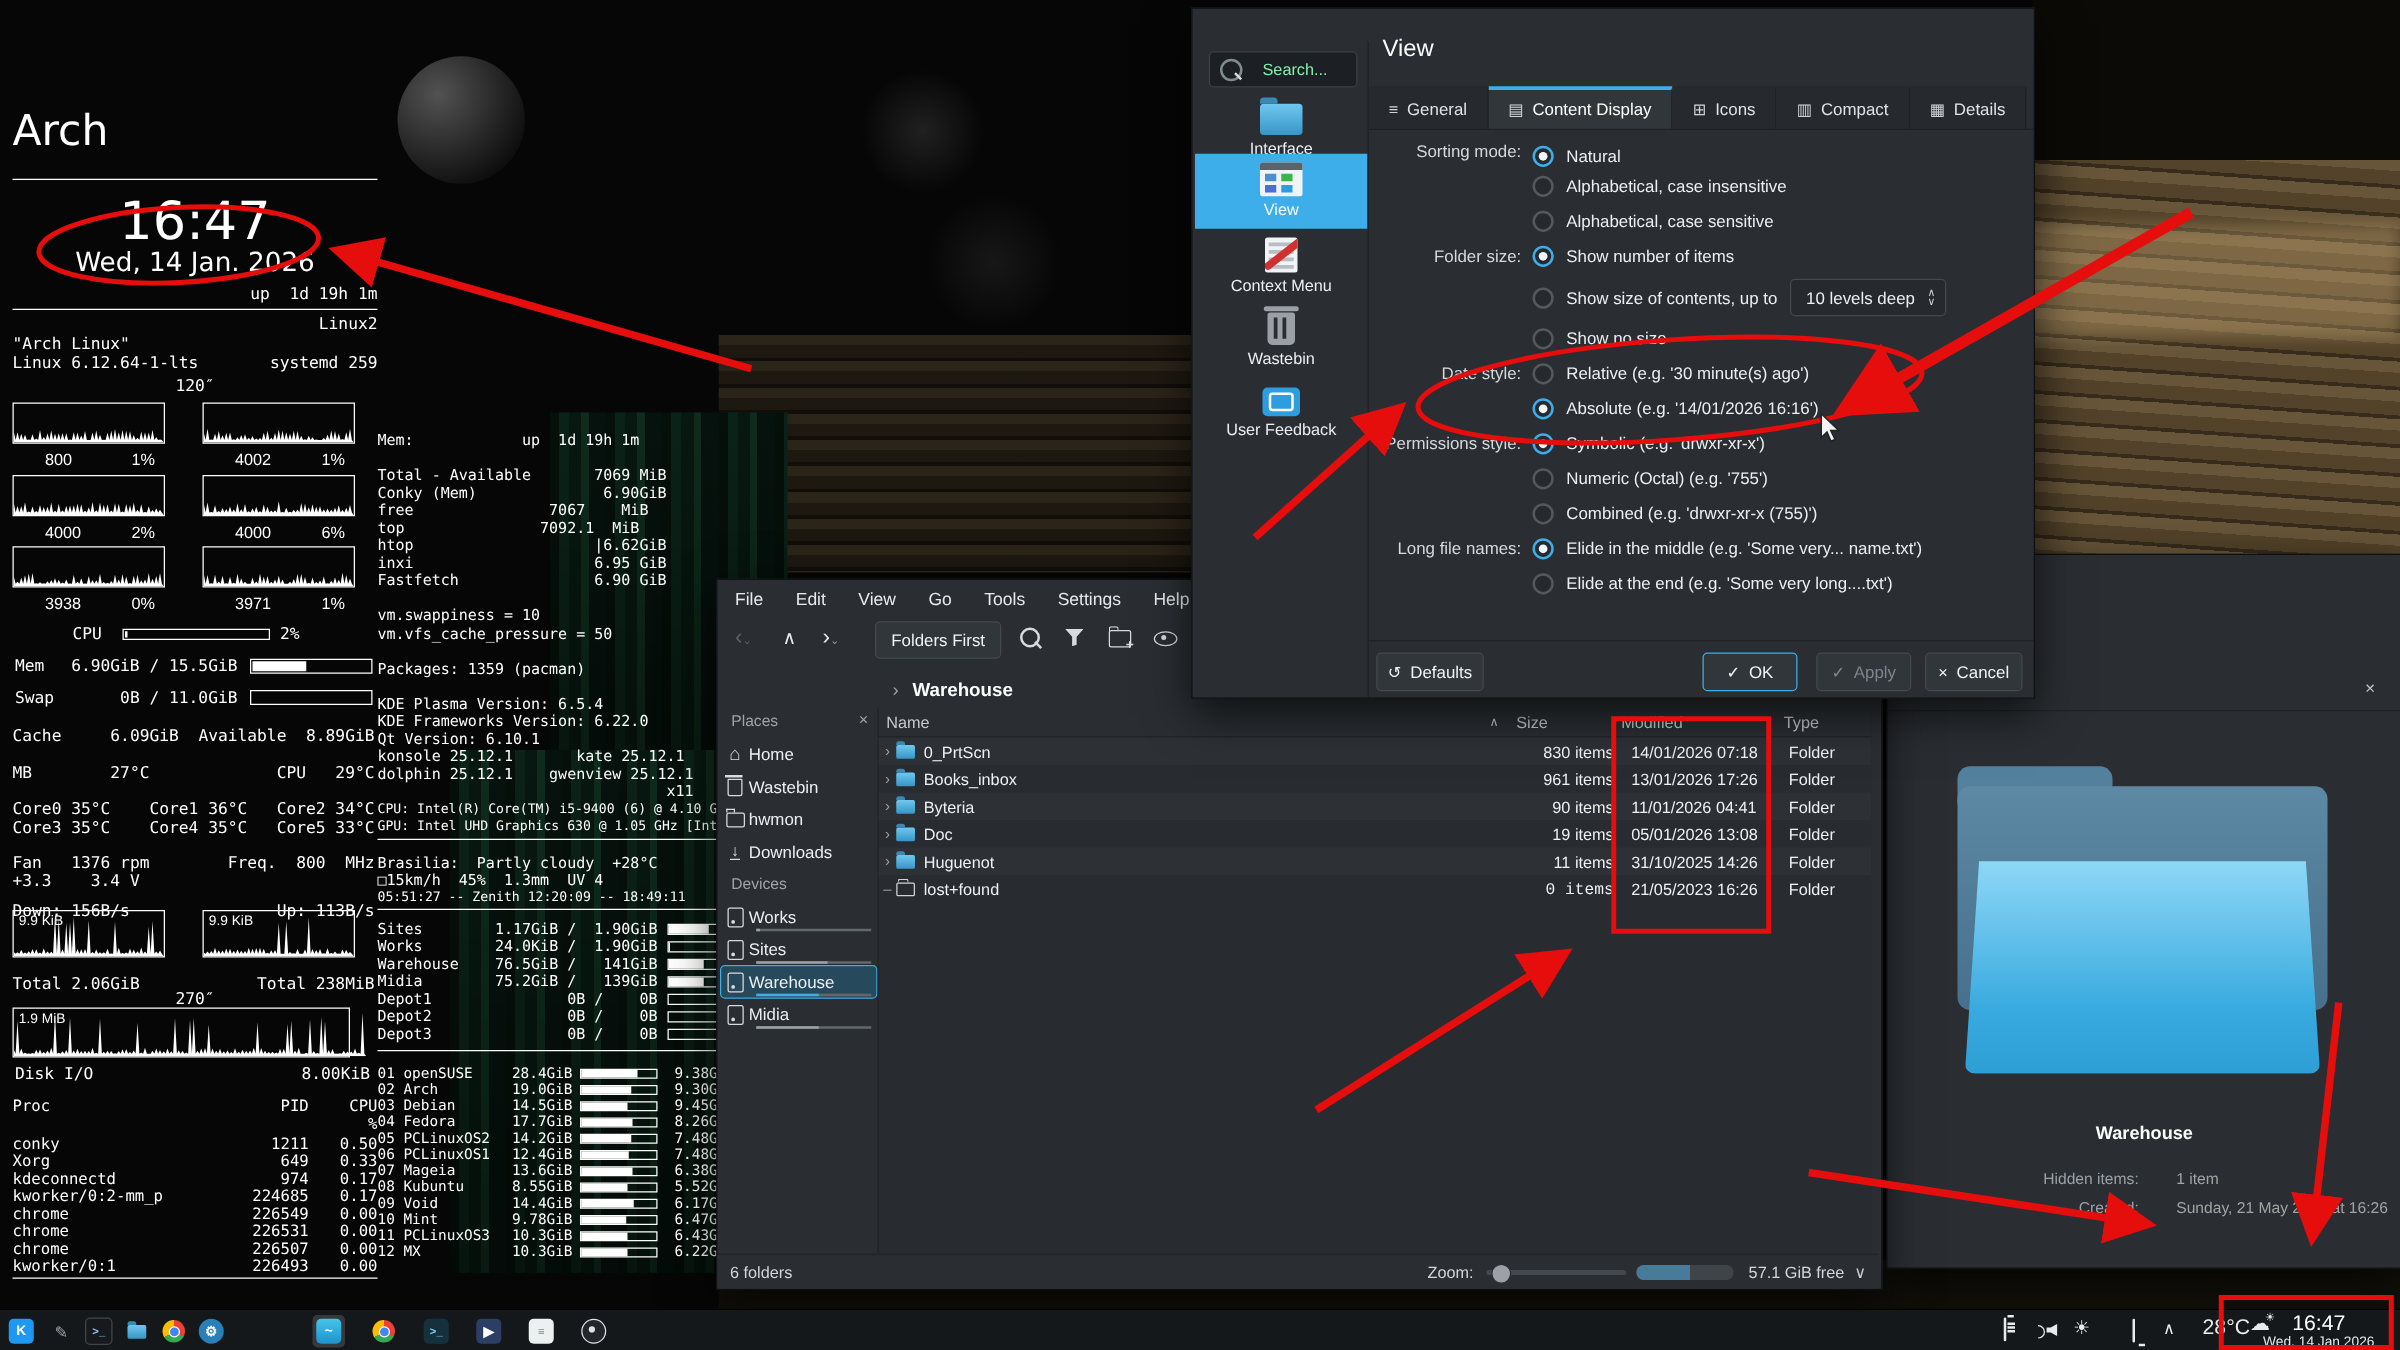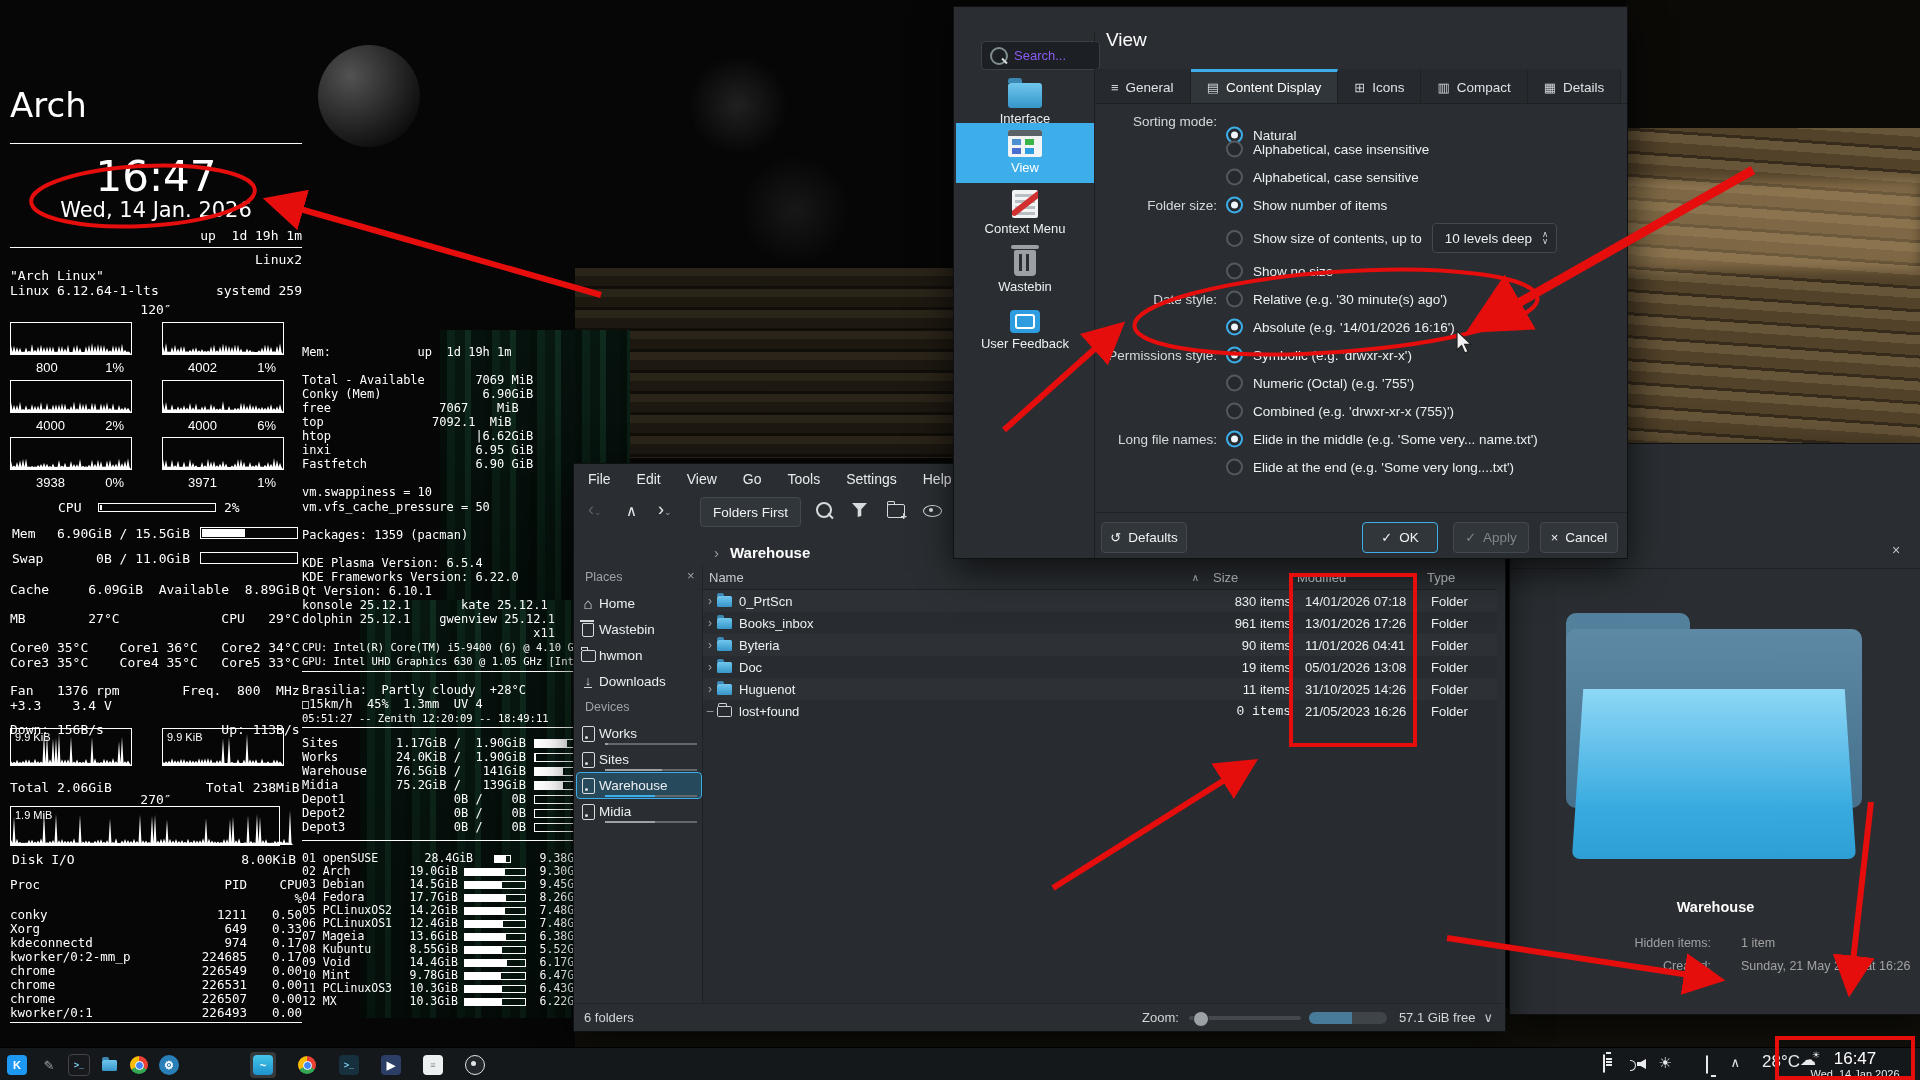--- a/index.html
+++ b/index.html
@@ -94,21 +94,21 @@
   .statusbar{position:absolute;display:flex;align-items:center;font-size:13px;color:#d2d6d9;background:#2a2e32;border-top:1px solid #212529;}
   .sl-track{position:relative;width:112px;height:4px;background:#44494f;border-radius:2px;}
   .sl-knob{position:absolute;left:4px;top:-5px;width:14px;height:14px;border-radius:50%;background:#9ba1a6;border:1px solid #2a2e32;}
   .cap{position:relative;width:78px;height:12px;border-radius:6px;background:#3f4449;overflow:hidden;}
   .cap i{position:absolute;left:0;top:0;bottom:0;width:55%;background:#477b99;}
   
   .titlebar{position:absolute;left:0;top:0;right:0;height:26px;display:flex;align-items:center;font-size:14px;color:#fcfcfc;}
   .wbtn{width:13px;height:13px;border-radius:50%;border:2px solid #4ba3b3;box-sizing:border-box;}
   .dlgico{width:15px;height:12px;border-radius:2px;background:linear-gradient(#45c6e9,#1d92cc);position:relative;}
   .dlgico::after{content:"";position:absolute;left:2px;top:3px;width:9px;height:5px;border-top:2px solid #fff;border-radius:50%;}
-  .searchbox{position:absolute;display:flex;align-items:center;gap:6px;background:#1c1f23;border:1px solid #3a4046;border-radius:4px;color:#8b5cf6;font-size:13px;padding:0 8px;margin-left:14px;}
+  .searchbox{position:absolute;display:flex;align-items:center;gap:16px;background:#1c1f23;border:1px solid #3a4046;border-radius:4px;color:#86efac;font-size:13px;padding:0 8px;}
   .sideitem{position:absolute;left:2px;width:138px;text-align:center;font-size:13px;color:#eceff1;}
   .sideitem.sel{background:#3daee9;color:#fff;}
   .sideitem .sic{margin:7px auto 3px;}
   .ico-interface{width:34px;height:25px;background:linear-gradient(#6fc7ee,#3796c8);border-radius:3px;position:relative;}
   .ico-interface::before{content:"";position:absolute;top:-5px;left:0;width:14px;height:5px;background:#3b88b4;border-radius:3px 3px 0 0;}
   .ico-view{width:34px;height:27px;background:#f2f3f4;border-radius:2px;position:relative;}
   .ico-view::before{content:"";position:absolute;top:0;left:0;right:0;height:6px;background:#5a6principal;background:#5a626a;border-radius:2px 2px 0 0;}
   .ico-view::after{content:"";position:absolute;left:4px;top:9px;width:9px;height:6px;background:#4a8fd0;
      box-shadow:13px 0 0 #3bb54a,0 9px 0 #4a6fd0,13px 9px 0 #2d9de0;}
   .ico-context{width:26px;height:28px;background:#f2f3f4;border-radius:2px;position:relative;overflow:hidden;}
@@ -350,21 +350,21 @@
         <div class="mrow mono" style="top: 736px;"><span class="mn">Sites</span><span class="mt">1.17GiB /  1.90GiB</span><span class="mbar"><i style="width: 62%;"></i></span></div>
         <div class="mrow mono" style="top: 750px;"><span class="mn">Works</span><span class="mt">24.0KiB /  1.90GiB</span><span class="mbar"><i style="width: 1%;"></i></span></div>
         <div class="mrow mono" style="top: 764px;"><span class="mn">Warehouse</span><span class="mt">76.5GiB /   141GiB</span><span class="mbar"><i style="width: 54%;"></i></span></div>
         <div class="mrow mono" style="top: 778px;"><span class="mn">Midia</span><span class="mt">75.2GiB /   139GiB</span><span class="mbar"><i style="width: 54%;"></i></span></div>
         <div class="mrow mono" style="top: 792px;"><span class="mn">Depot1</span><span class="mt">0B /    0B</span><span class="mbar"><i style="width: 0%;"></i></span></div>
         <div class="mrow mono" style="top: 806px;"><span class="mn">Depot2</span><span class="mt">0B /    0B</span><span class="mbar"><i style="width: 0%;"></i></span></div>
         <div class="mrow mono" style="top: 820px;"><span class="mn">Depot3</span><span class="mt">0B /    0B</span><span class="mbar"><i style="width: 0%;"></i></span></div>
       </div>
     <div class="hr" style="left:0;top:840px;width:284px;"></div>
     <div id="cm-disks">
-        <div class="drow mono" style="top: 852px; gap: 15px;"><span class="dn">01 openSUSE</span><span class="du">28.4GiB</span><span class="dbar"><i style="width: 75%;"></i></span><span class="df">9.38GiB</span></div>
+        <div class="drow mono" style="top: 852px;"><span class="dn">01 openSUSE</span><span class="du">28.4GiB</span><span class="dbar"><i style="width: 75%;"></i></span><span class="df">9.38GiB</span></div>
         <div class="drow mono" style="top: 865px;"><span class="dn">02 Arch</span><span class="du">19.0GiB</span><span class="dbar"><i style="width: 67%;"></i></span><span class="df">9.30GiB</span></div>
         <div class="drow mono" style="top: 878px;"><span class="dn">03 Debian</span><span class="du">14.5GiB</span><span class="dbar"><i style="width: 61%;"></i></span><span class="df">9.45GiB</span></div>
         <div class="drow mono" style="top: 891px;"><span class="dn">04 Fedora</span><span class="du">17.7GiB</span><span class="dbar"><i style="width: 68%;"></i></span><span class="df">8.26GiB</span></div>
         <div class="drow mono" style="top: 904px;"><span class="dn">05 PCLinuxOS2</span><span class="du">14.2GiB</span><span class="dbar"><i style="width: 66%;"></i></span><span class="df">7.48GiB</span></div>
         <div class="drow mono" style="top: 917px;"><span class="dn">06 PCLinuxOS1</span><span class="du">12.4GiB</span><span class="dbar"><i style="width: 63%;"></i></span><span class="df">7.48GiB</span></div>
         <div class="drow mono" style="top: 930px;"><span class="dn">07 Mageia</span><span class="du">13.6GiB</span><span class="dbar"><i style="width: 68%;"></i></span><span class="df">6.38GiB</span></div>
         <div class="drow mono" style="top: 943px;"><span class="dn">08 Kubuntu</span><span class="du">8.55GiB</span><span class="dbar"><i style="width: 61%;"></i></span><span class="df">5.52GiB</span></div>
         <div class="drow mono" style="top: 956px;"><span class="dn">09 Void</span><span class="du">14.4GiB</span><span class="dbar"><i style="width: 70%;"></i></span><span class="df">6.17GiB</span></div>
         <div class="drow mono" style="top: 969px;"><span class="dn">10 Mint</span><span class="du">9.78GiB</span><span class="dbar"><i style="width: 60%;"></i></span><span class="df">6.47GiB</span></div>
         <div class="drow mono" style="top: 982px;"><span class="dn">11 PCLinuxOS3</span><span class="du">10.3GiB</span><span class="dbar"><i style="width: 62%;"></i></span><span class="df">6.43GiB</span></div>
@@ -610,21 +610,21 @@
           <span class="tgl">▥</span>
           <span>Compact</span>
         </div>
         <div class="tab">
           <span class="tgl">▦</span>
           <span>Details</span>
         </div>
       </div>
     <div id="dlg-form">
         <div class="flabel" style="left: 0px; top: 114px; width: 263px;">Sorting mode:</div>
-        <div class="fopt" style="left: 272px; top: 128px;">
+        <div class="fopt" style="left: 272px; top: 118px;">
           <span class="radio on"></span>
           <span>Natural</span>
         </div>
         <div class="fopt" style="left: 272px; top: 142px;">
           <span class="radio"></span>
           <span>Alphabetical, case insensitive</span>
         </div>
         <div class="fopt" style="left: 272px; top: 170px;">
           <span class="radio"></span>
           <span>Alphabetical, case sensitive</span>

